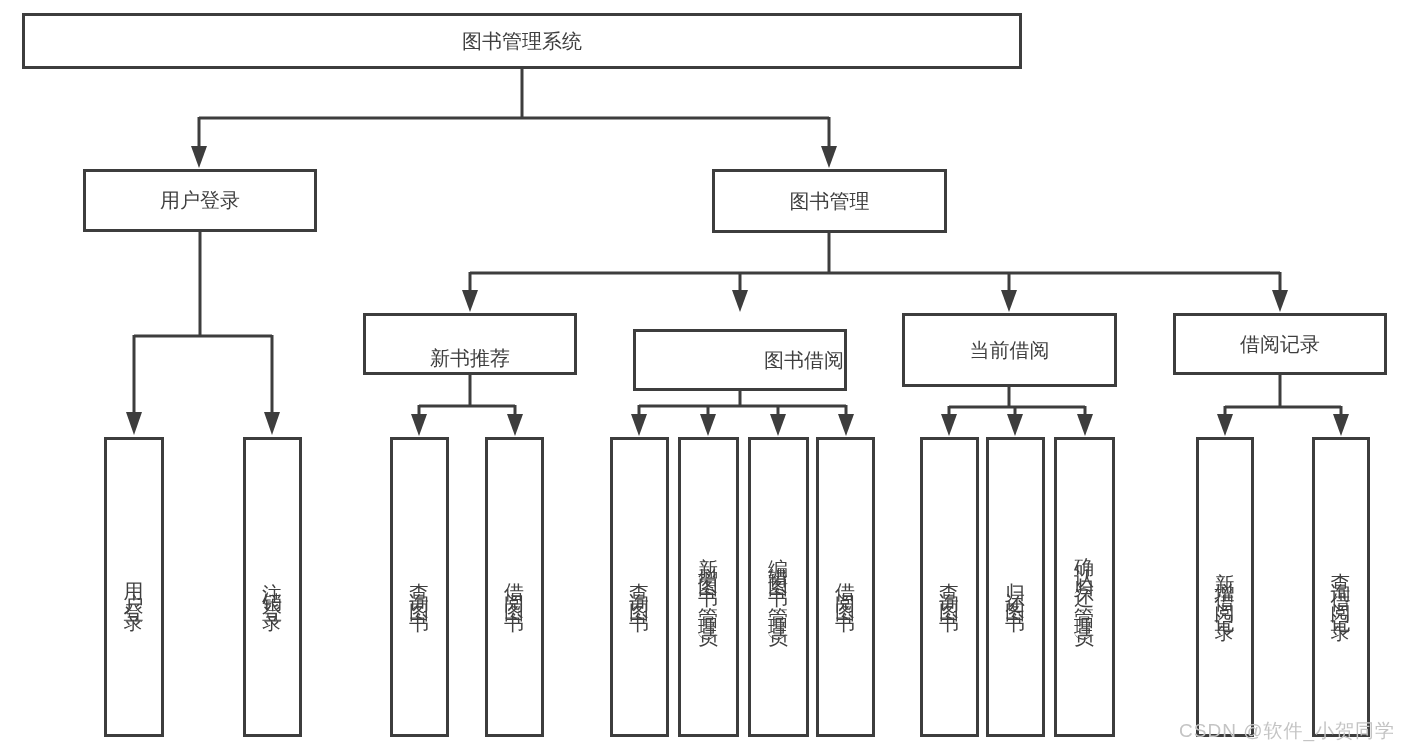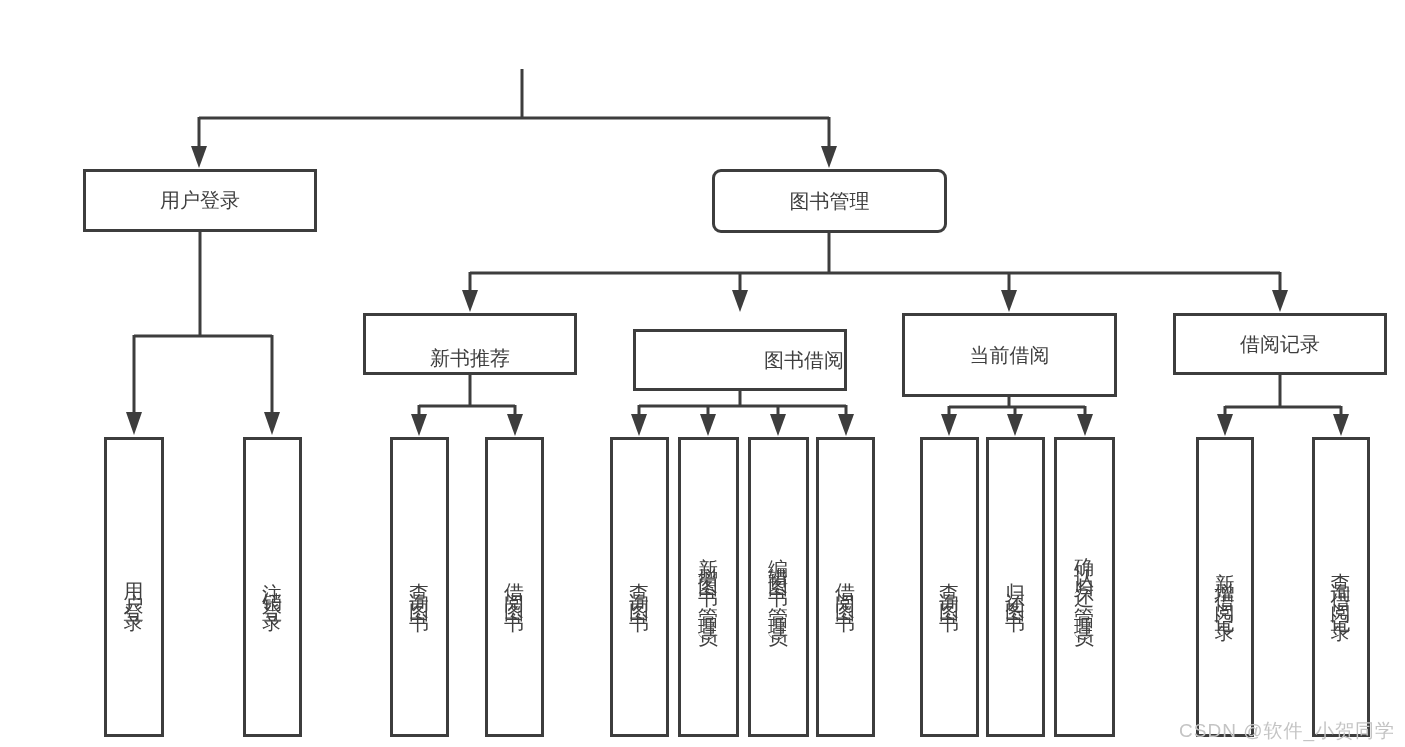--- a/index.html
+++ b/index.html
@@ -124,35 +124,38 @@
     <g>
       <path class="wire" d="M1280 375 V407"></path>
       <path class="wire" d="M1225 407 H1341"></path>
       <path class="wire" d="M1225 406 V416"></path>
       <polygon class="head" points="1217,414 1233,414 1225,436"></polygon>
       <path class="wire" d="M1341 406 V416"></path>
       <polygon class="head" points="1333,414 1349,414 1341,436"></polygon>
     </g>
   </svg>
 
+  <div class="box" style="left:22px; top:13px; width:1000px; height:56px;">
+    <span>图书管理系统</span>
+  </div>
 
   <div class="box" style="left:83px; top:169px; width:234px; height:63px;">
     <span>用户登录</span>
   </div>
-  <div class="box" style="left:712px; top:169px; width:235px; height:64px;border-radius:9px;">
+  <div class="box" style="left:712px; top:169px; width:235px; height:64px;">
     <span>图书管理</span>
   </div>
 
   <div class="box" style="left:363px; top:313px; width:214px; height:62px;align-items:flex-end;">
     <span>新书推荐</span>
   </div>
   <div class="box" style="left:633px; top:329px; width:214px; height:62px;justify-content:flex-end;">
     <span>图书借阅</span>
   </div>
-  <div class="box" style="left:902px; top:313px; width:215px; height:84px;">
+  <div class="box" style="left:902px; top:313px; width:215px; height:74px;">
     <span>当前借阅</span>
   </div>
   <div class="box" style="left:1173px; top:313px; width:214px; height:62px;font-family:Liberation Serif, serif;">
     <span>借阅记录</span>
   </div>
 
   <div class="box vbox" style="left:104px; top:437px; width:60px; height:300px;">
     <span class="vtext">用户登录</span>
   </div>
   <div class="box vbox" style="left:243px; top:437px; width:59px; height:300px;">

